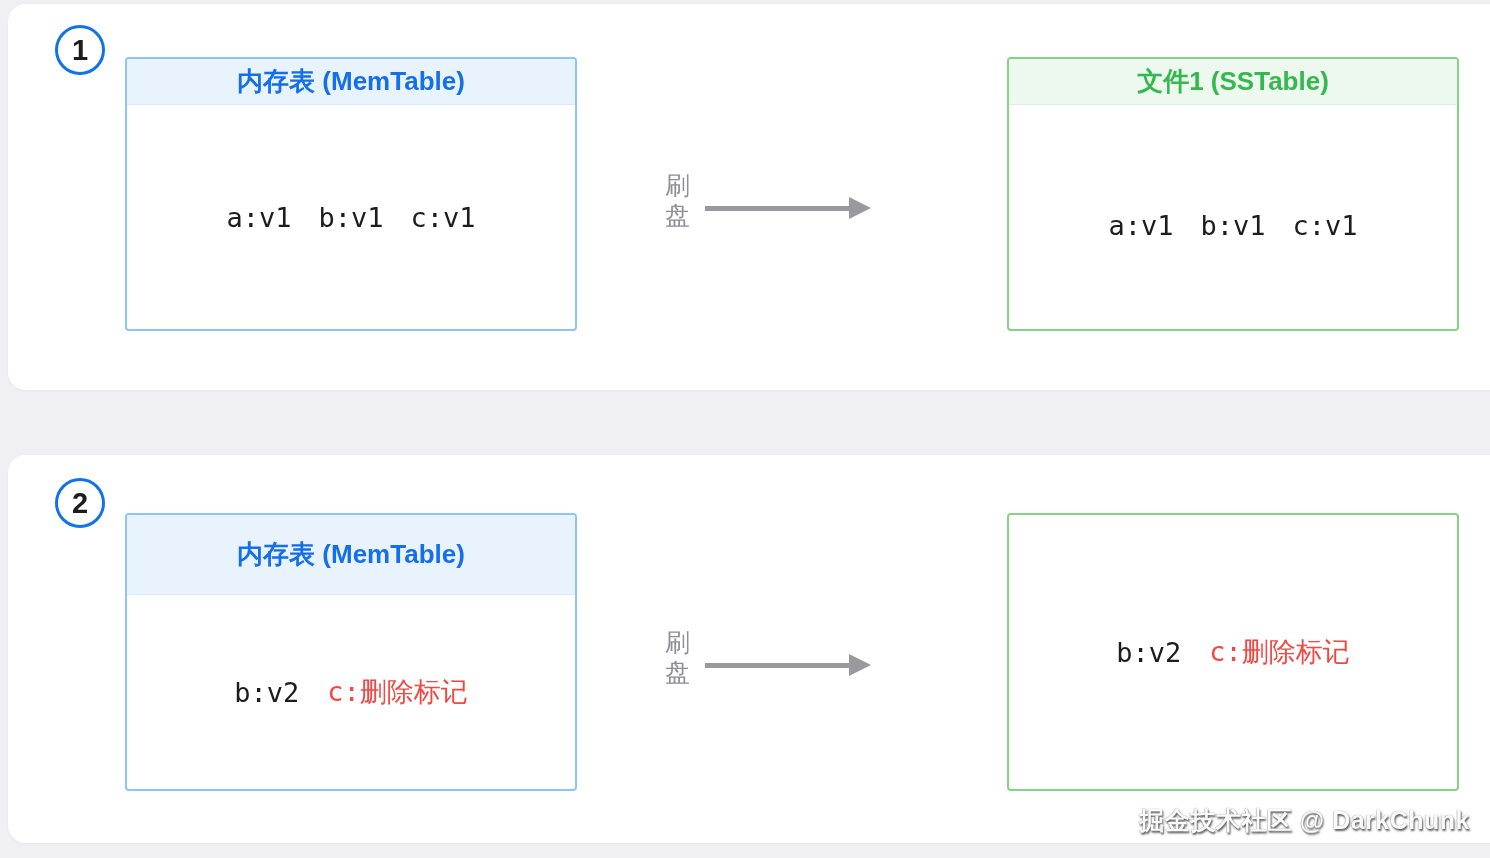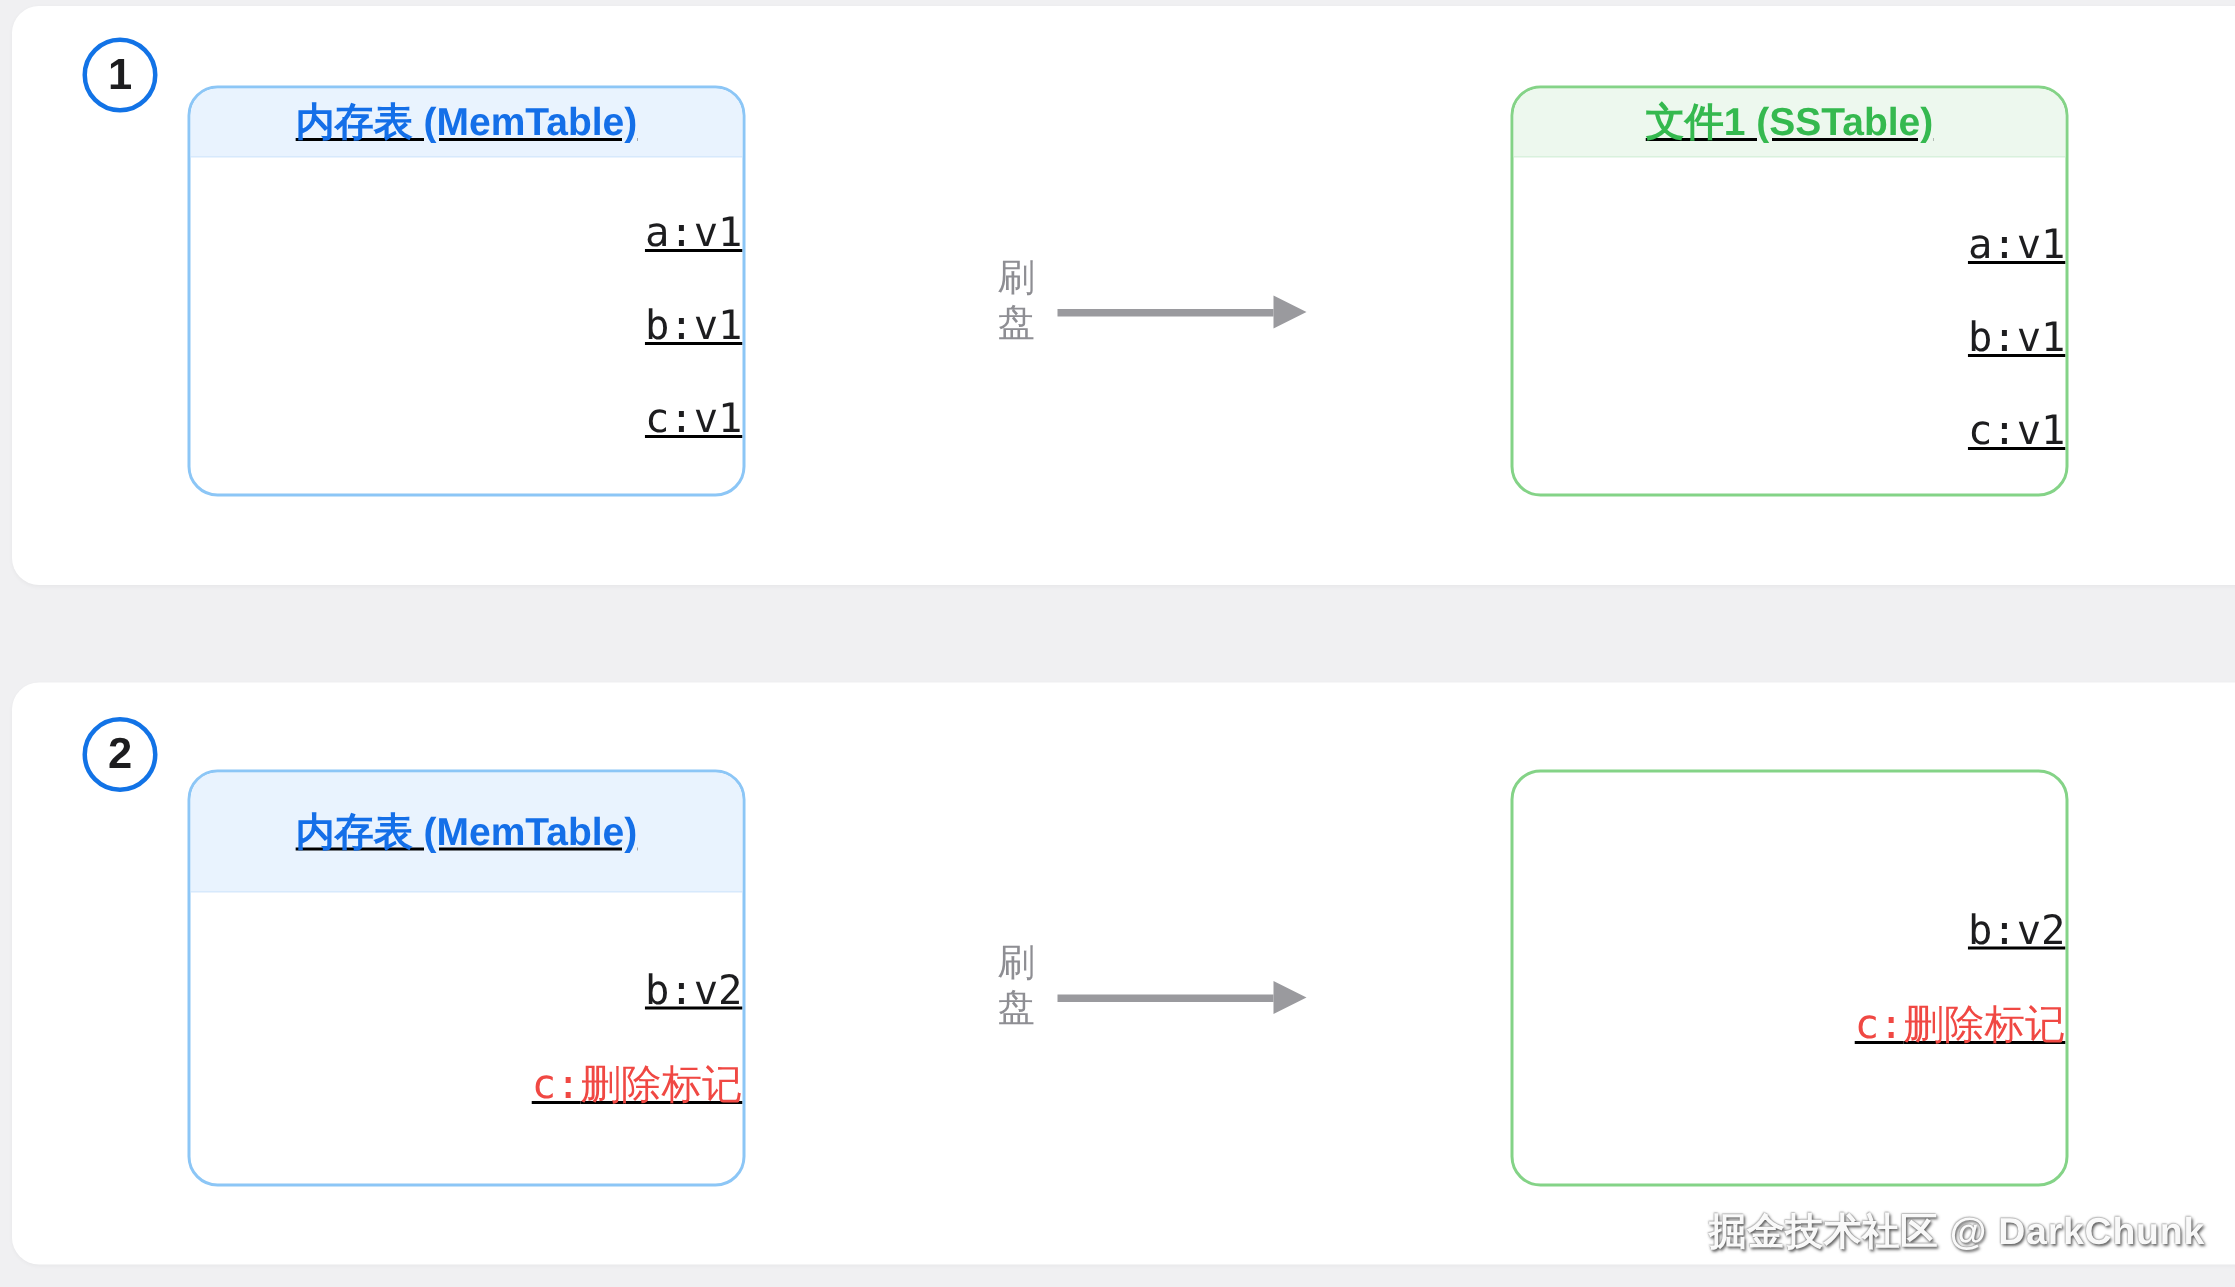--- a/index.html
+++ b/index.html
@@ -30,27 +30,26 @@
     border-radius: 50%;
     background: #fff;
     display: flex; align-items: center; justify-content: center;
     font-size: 29px; font-weight: 700;
     color: var(--entry_text, #1d1d1f);
   }
   #card2 .badge { top: 23px; }
 
   .box {
     position: absolute;
-    width: 372px;
-    border-radius: 20px;
+    width: 452px;
+    border-radius: 4px;
     background: #fff;
     overflow: hidden;
     display: flex;
     flex-direction: column;
-    text-decoration: underline;
   }
   .box.blue  { border: 2px solid var(--blue_border, #8cc6f6); }
   .box.green { border: 2px solid var(--green_border, #84d387); gap: 16px; }
 
   #card1 .box { top: 53px; height: 274px; }
   #card2 .box { top: 58px; height: 278px; }
   .box.memtable { left: 117px; }
   .box.sstable  { left: 999px; }
 
   .box-header {
@@ -59,22 +58,21 @@
     font-size: 26px; font-weight: 700;
   }
   #card1 .box-header { height: 46px; }
   #card2 .box-header { height: 80px; }
   .blue  .box-header { background: var(--blue_header_bg, #e9f3fe);  color: var(--blue_title, #146fe8);  border-bottom: 1px solid rgba(19,111,232,0.08); }
   .green .box-header { background: var(--green_header_bg, #edf8ee); color: var(--green_title, #35b94f); border-bottom: 1px solid rgba(53,185,79,0.10); }
 
   .box-body {
     flex: 1 1 auto;
     display: flex;
-    flex-direction: column;
-    align-items: flex-end;
+    align-items: center;
     justify-content: center;
   }
   #card1 .box-body { gap: 27px; }
   #card2 .box-body { gap: 28px; }
 
   .entry {
     font-family: "DejaVu Sans Mono", "Liberation Mono", monospace;
     font-size: 27px;
     line-height: 35px;
     color: var(--entry_text, #1d1d1f);

